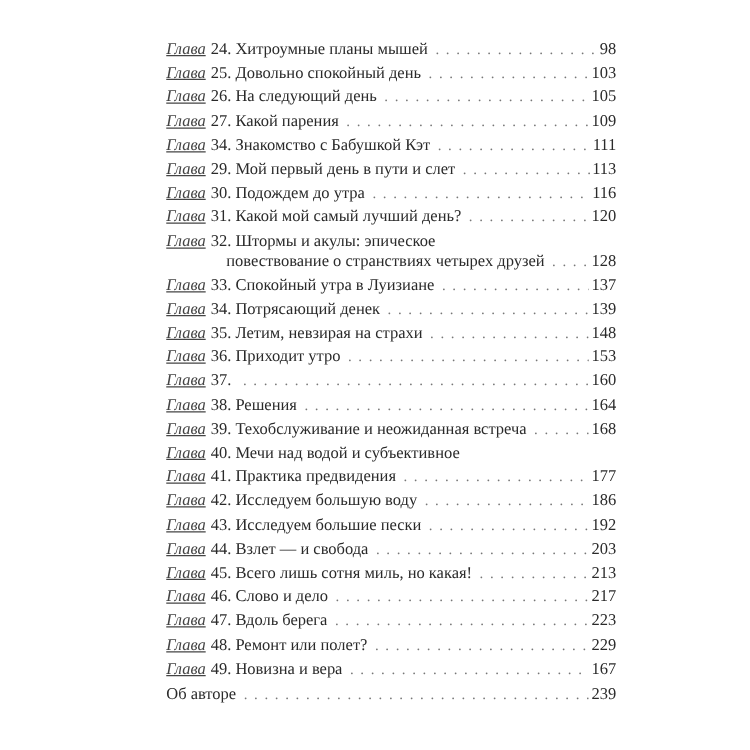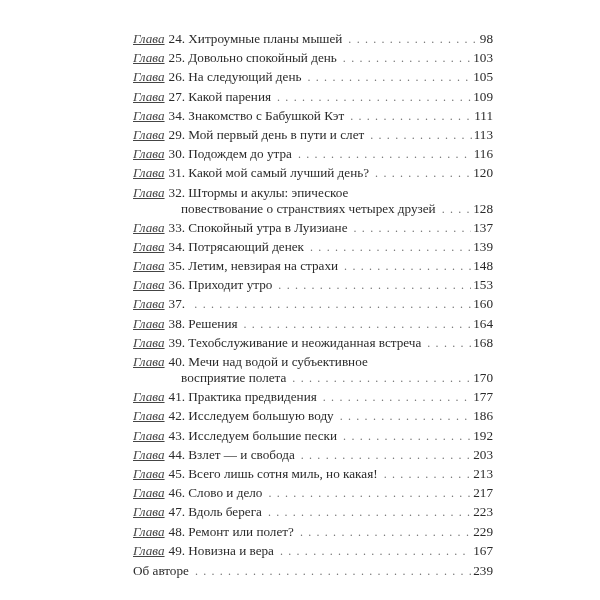--- a/index.html
+++ b/index.html
@@ -76,25 +76,20 @@
         <div class="line"><span class="label">Глава</span><span class="title">37.</span>&nbsp;<span class="dots"></span><span class="page-num">160</span></div>
       </div>
       <div class="entry">
         <div class="line"><span class="label">Глава</span><span class="title">38.</span>&nbsp;<span class="title">Решения</span><span class="dots"></span><span class="page-num">164</span></div>
       </div>
       <div class="entry">
         <div class="line"><span class="label">Глава</span><span class="title">39.</span>&nbsp;<span class="title">Техобслуживание и неожиданная встреча</span><span class="dots"></span><span class="page-num">168</span></div>
       </div>
       <div class="entry">
         <div class="line"><span class="label">Глава</span><span class="title">40.</span>&nbsp;<span class="title">Мечи над водой и субъективное</span></div>
-        <div class="line cont">
-          <span class="title">восприятие полета</span>
-          <span class="dots"></span>
-          <span class="page-num">170</span>
-        </div>
       </div>
       <div class="entry">
         <div class="line"><span class="label">Глава</span><span class="title">41.</span>&nbsp;<span class="title">Практика предвидения</span><span class="dots"></span><span class="page-num">177</span></div>
       </div>
       <div class="entry">
         <div class="line"><span class="label">Глава</span><span class="title">42.</span>&nbsp;<span class="title">Исследуем большую воду</span><span class="dots"></span><span class="page-num">186</span></div>
       </div>
       <div class="entry">
         <div class="line"><span class="label">Глава</span><span class="title">43.</span>&nbsp;<span class="title">Исследуем большие пески</span><span class="dots"></span><span class="page-num">192</span></div>
       </div>

